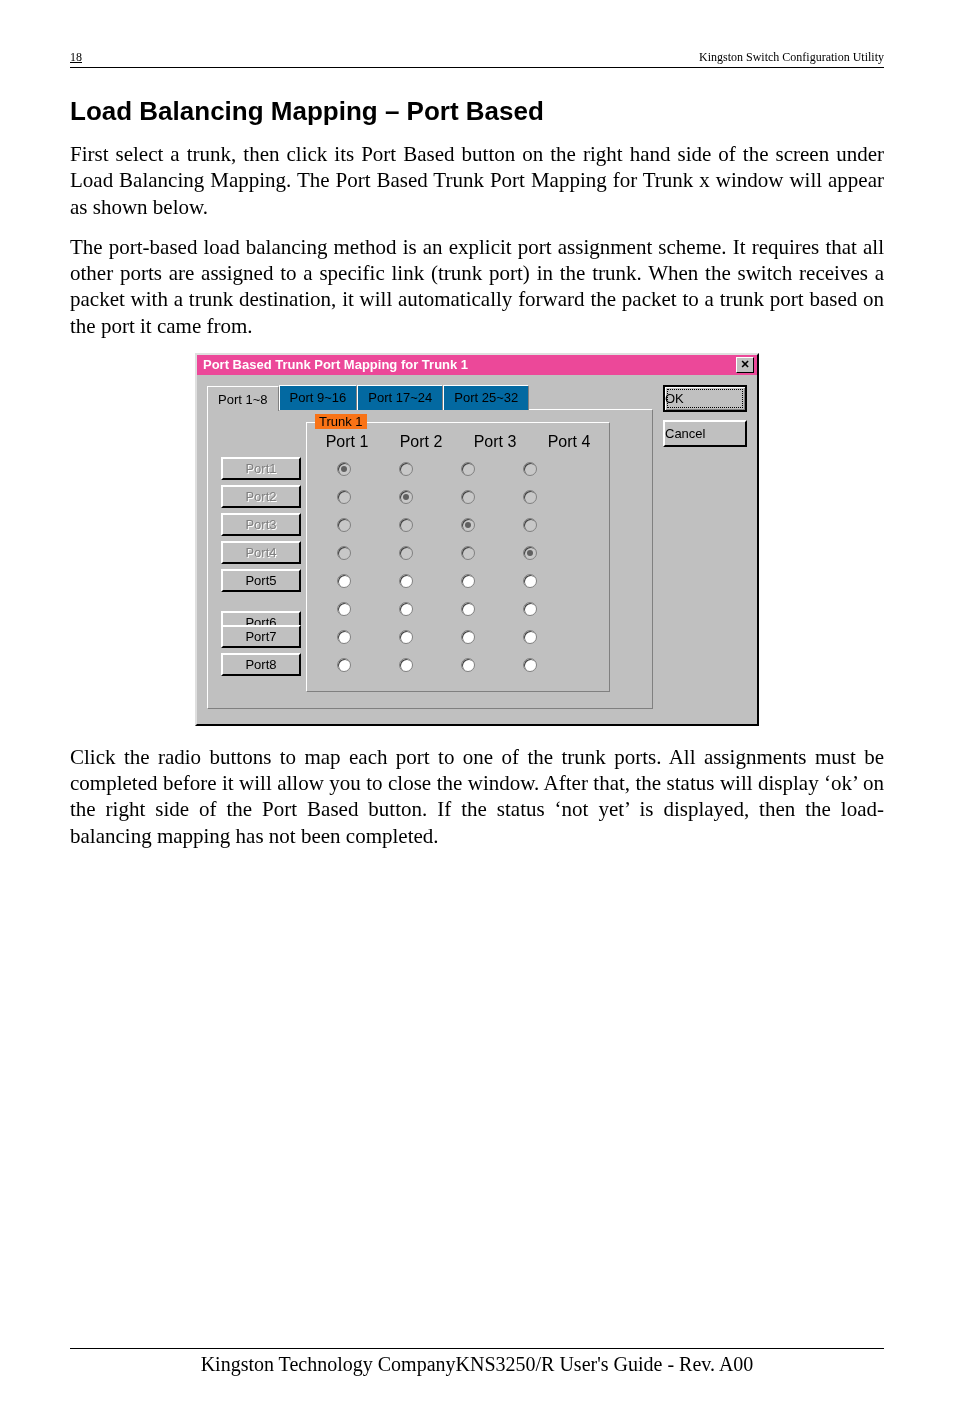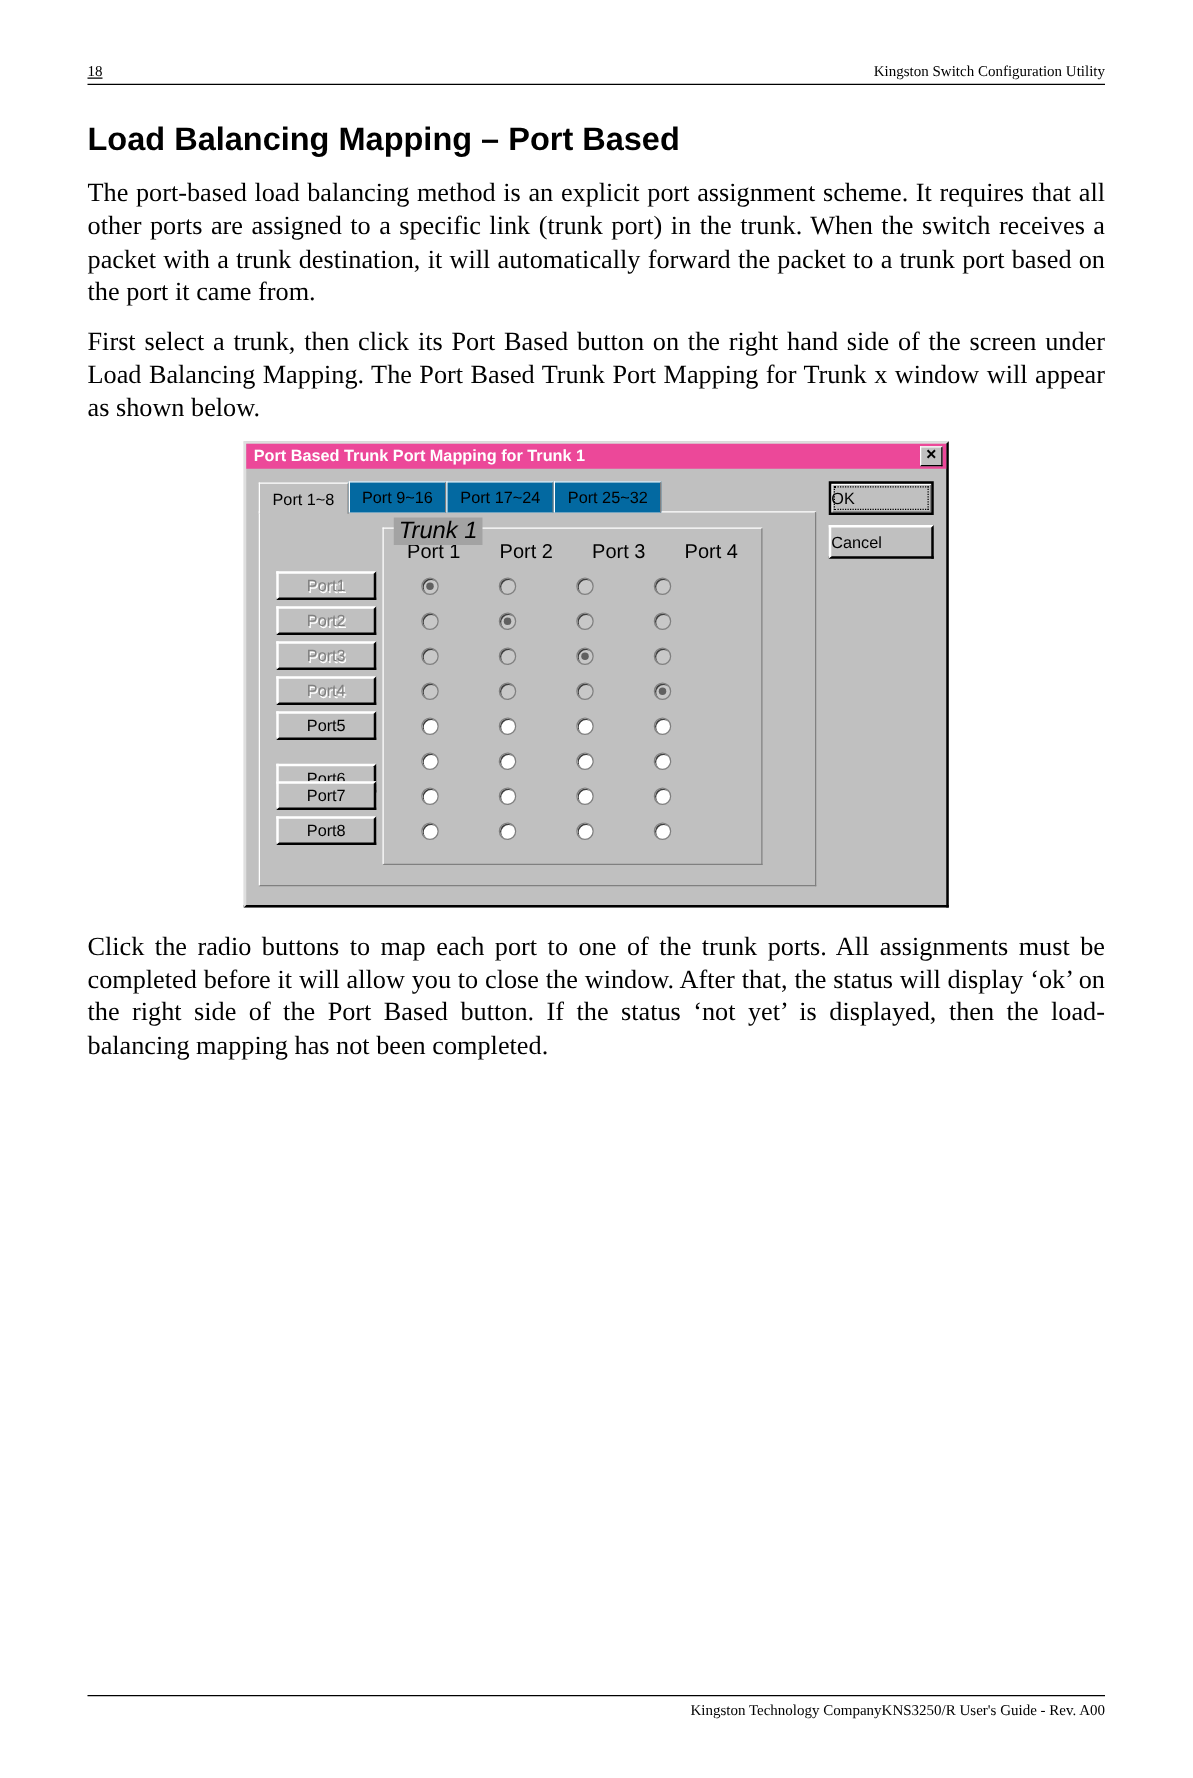--- a/index.html
+++ b/index.html
@@ -120,24 +120,23 @@
     border-left-color: #fff;
     padding: 10px 6px 12px 6px;
     position: relative;
     margin-left: 88px;
     width: 290px;
   }
   .trunk-label {
     position: absolute;
     top: -9px;
     left: 8px;
-    background: #a3a3a3;
+    background: #f97316;
     padding: 0 4px;
-    font-size: 19px;
-    font-style: italic;
+    font-size: 13px;
   }
   .col-headers {
     display: flex;
     justify-content: space-between;
     padding: 0 8px 4px 8px;
     font-size: 16px;
   }
   .col-headers span { width: 52px; text-align: center; }
   .row {
     display: flex;
@@ -207,38 +206,38 @@
     bottom: 46px;
     left: 70px;
     right: 70px;
   }
   .footer-rule {
     border-top: 1.5px solid #000;
     margin-bottom: 4px;
   }
   .footer-row {
     display: flex;
-    justify-content: flex-end;
-    font-size: 12px;
+    justify-content: center;
+    font-size: 20px;
   }
   .rows-wrap { position: relative; }
 </style>
 </head>
 <body>
 
 <div class="page">
   <div class="header-line">
     <span class="page-num">18</span>
     <span>Kingston Switch Configuration Utility</span>
   </div>
 
   <h2 class="section">Load Balancing Mapping – Port Based</h2>
 
+  <p class="body">First select a trunk, then click its Port Based button on the right hand side of the screen under Load Balancing Mapping. The Port Based Trunk Port Mapping for Trunk x window will appear as shown below.</p>
   <p class="body">The port-based load balancing method is an explicit port assignment scheme. It requires that all other ports are assigned to a specific link (trunk port) in the trunk. When the switch receives a packet with a trunk destination, it will automatically forward the packet to a trunk port based on the port it came from.</p>
-  <p class="body">First select a trunk, then click its Port Based button on the right hand side of the screen under Load Balancing Mapping. The Port Based Trunk Port Mapping for Trunk x window will appear as shown below.</p>
 
   <div class="dialog-wrap">
     <div class="dialog">
       <div class="titlebar">
         <span>Port Based Trunk Port Mapping for Trunk 1</span>
         <div class="closebtn">✕</div>
       </div>
       <div class="dlg-body">
         <div class="left-area">
           <div class="tabs">

